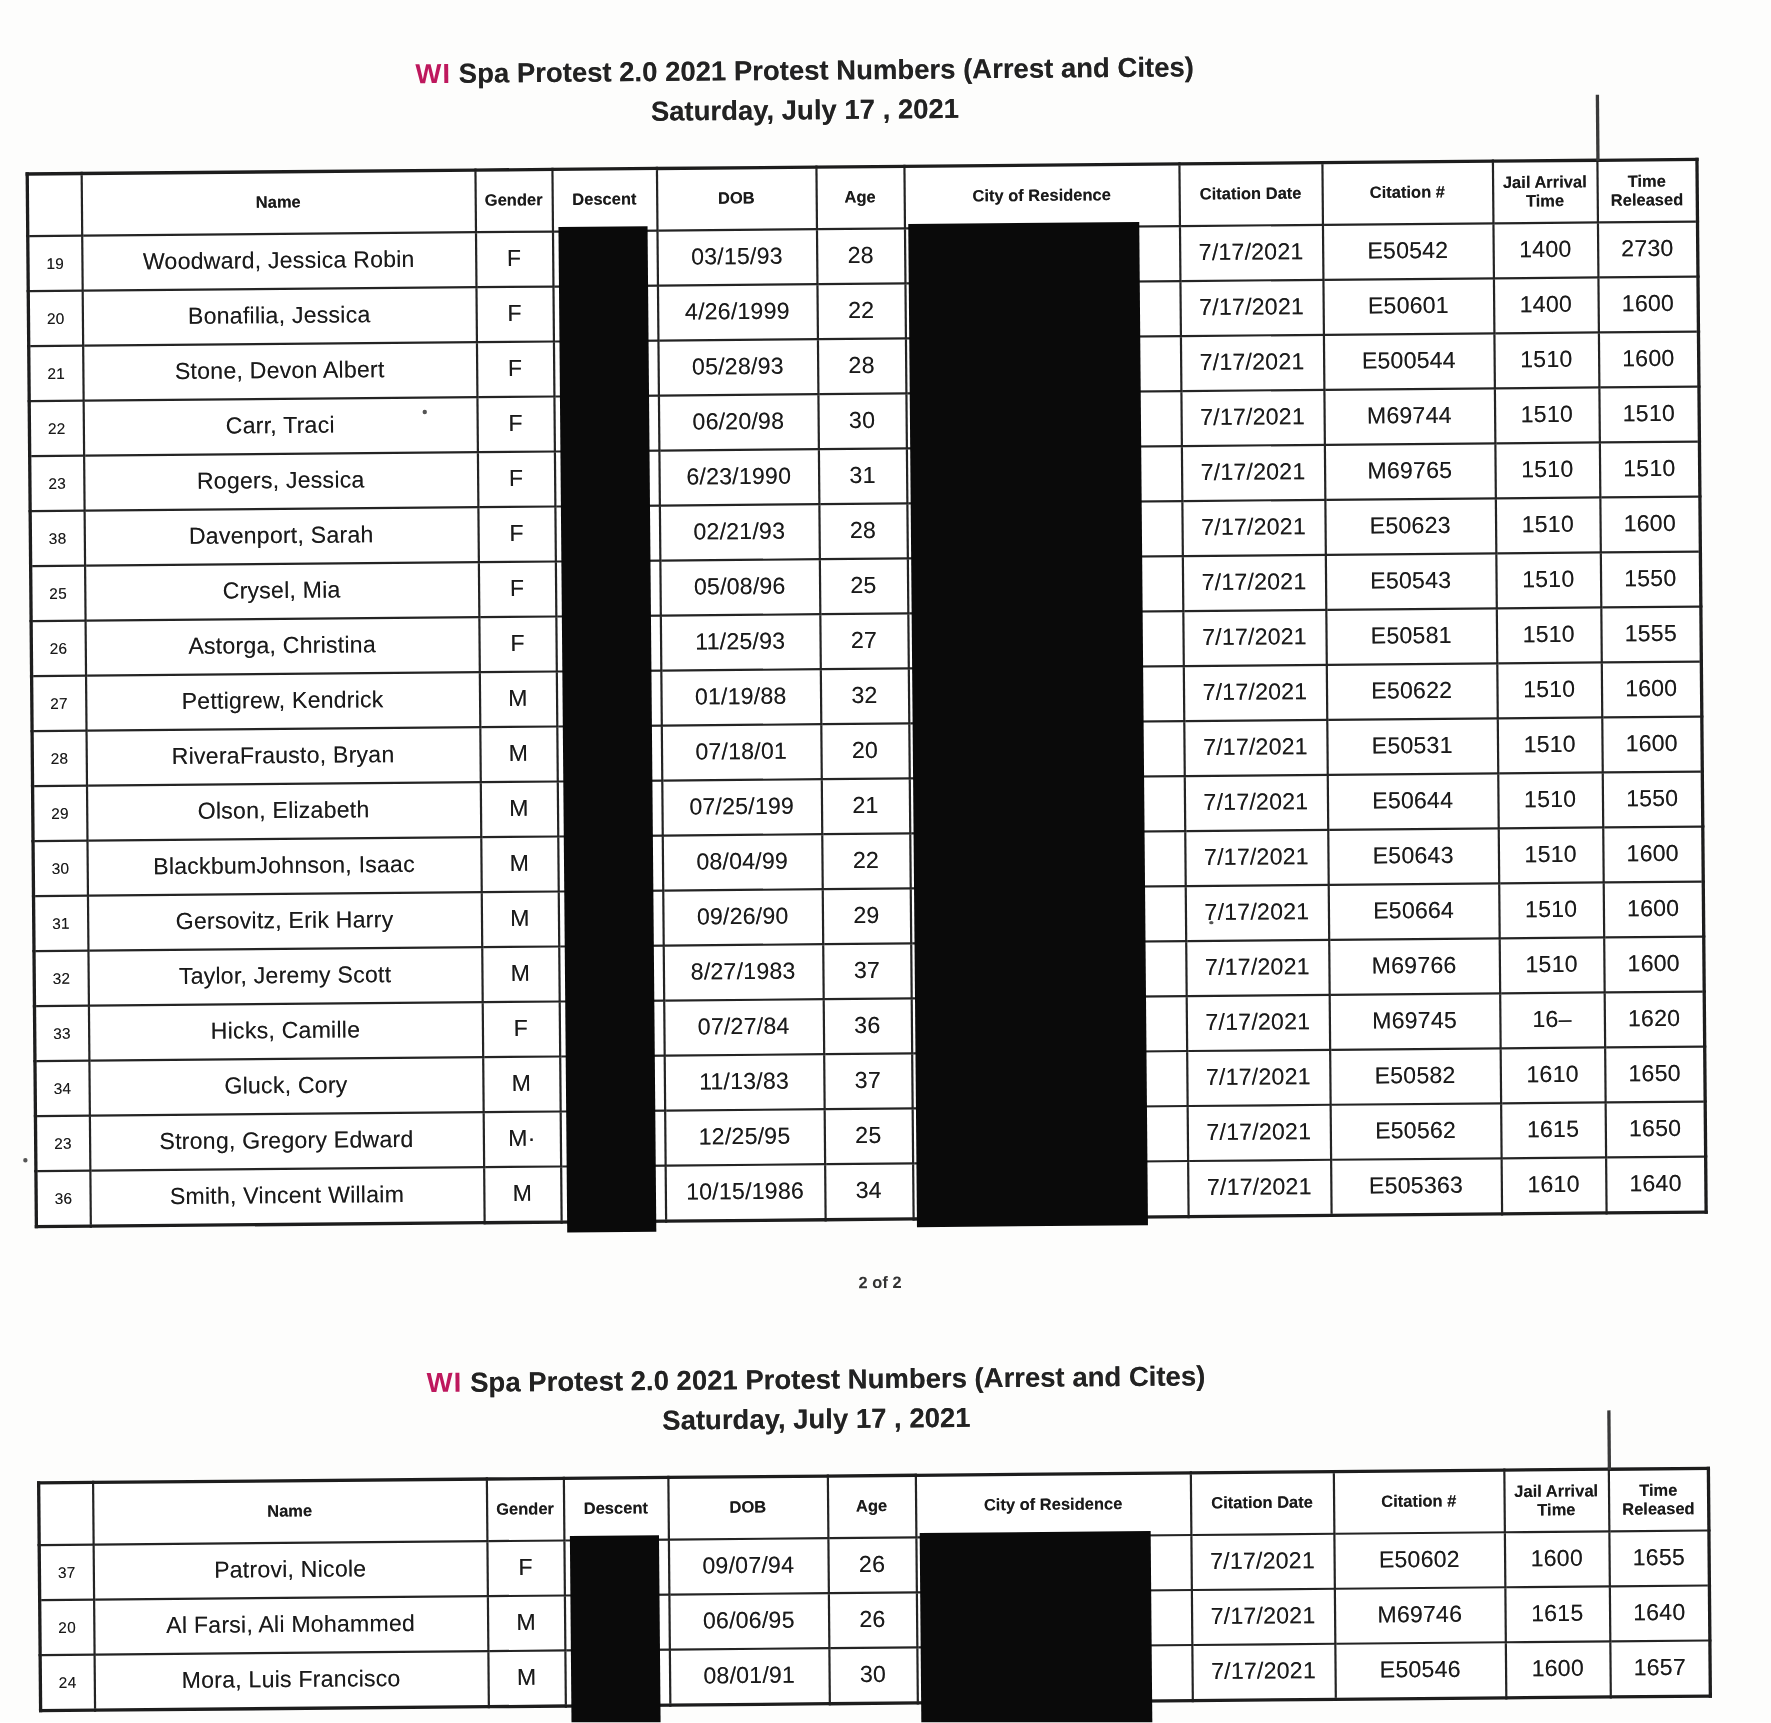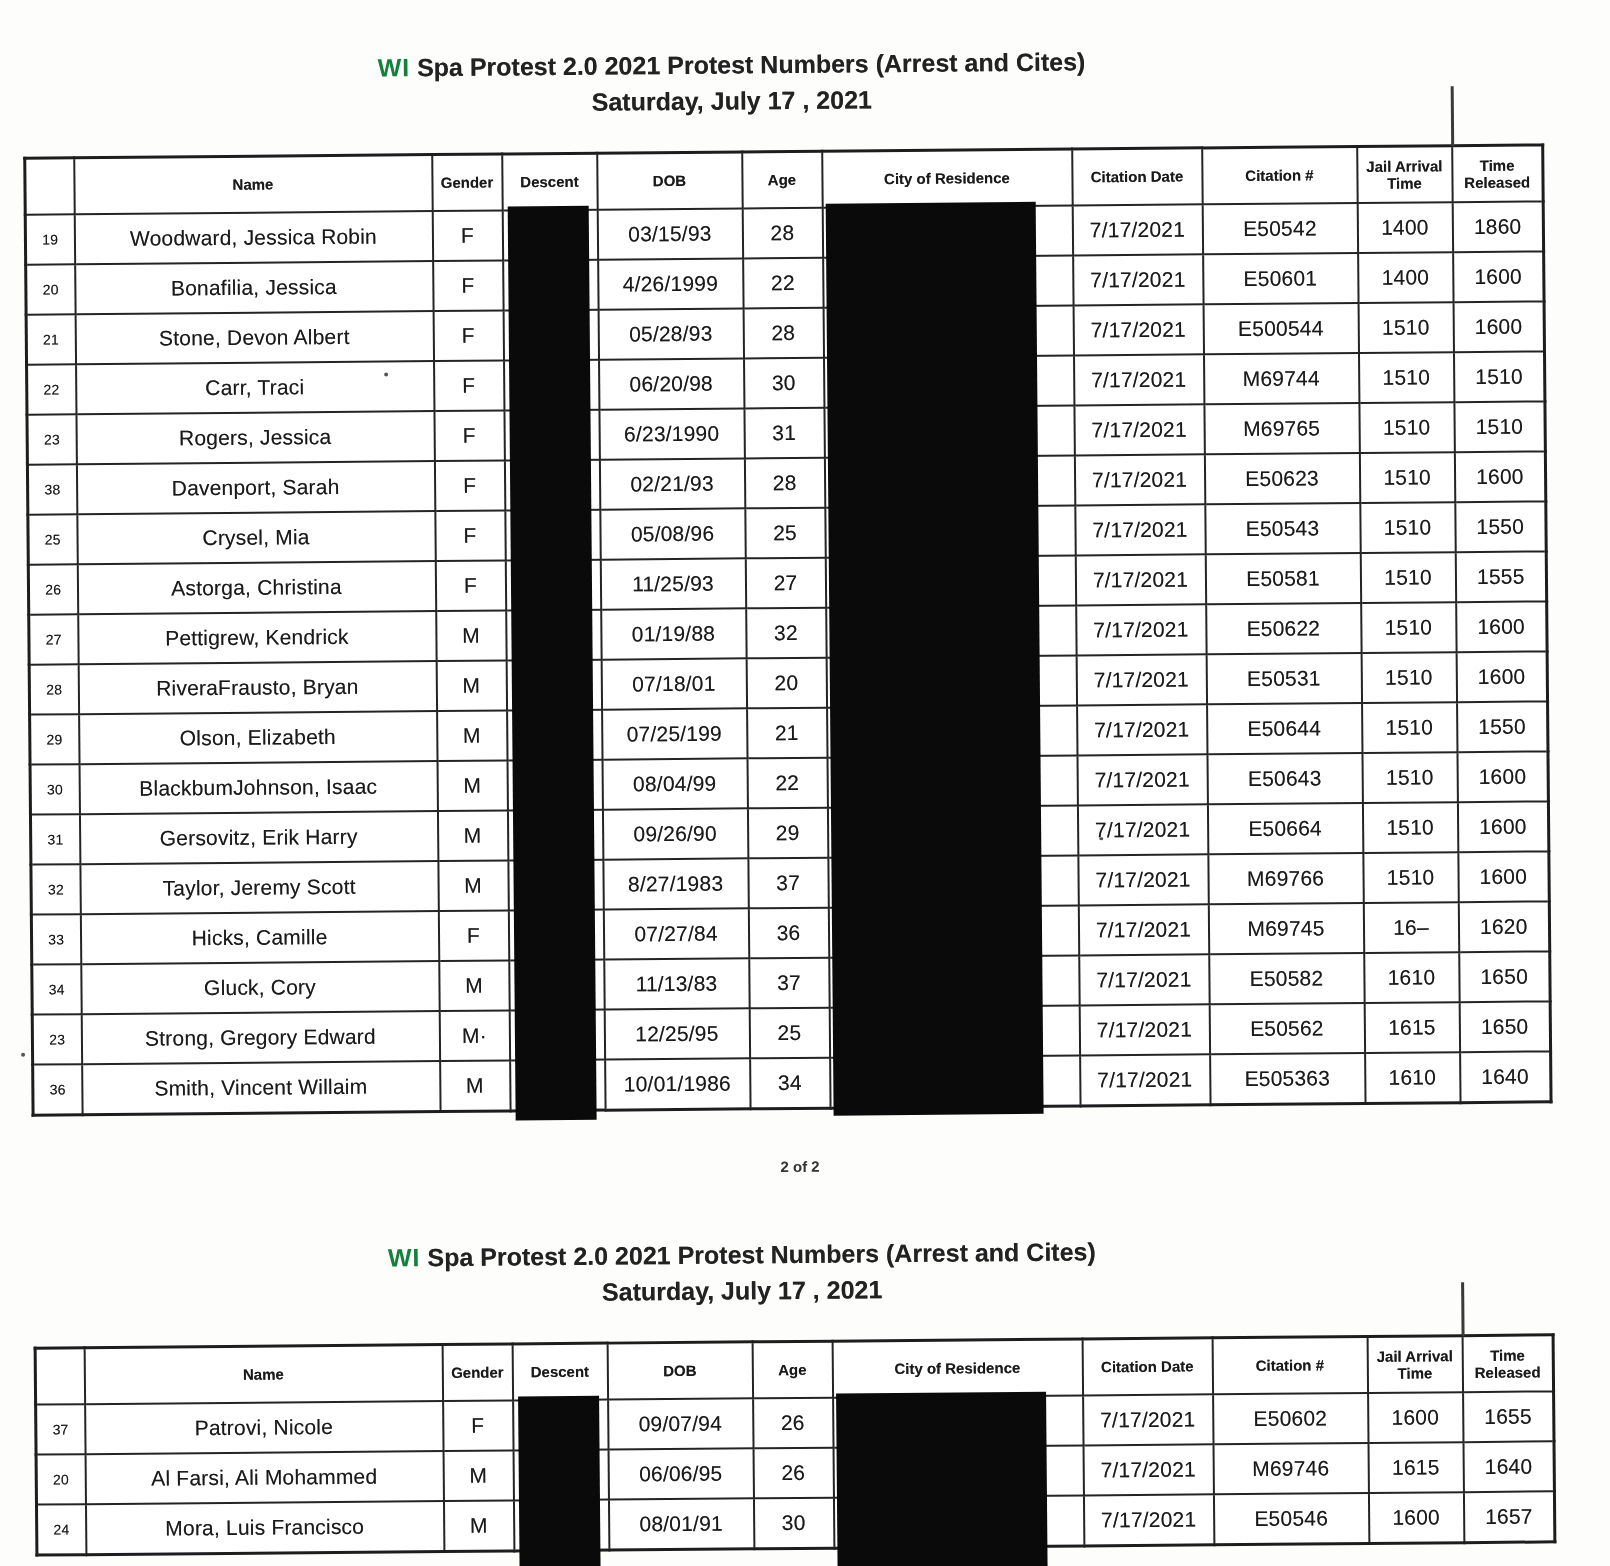--- a/index.html
+++ b/index.html
@@ -8,21 +8,21 @@
     font-family:"Liberation Sans","DejaVu Sans",sans-serif;color:#161616;
   }
   .page{position:relative;width:1610px;height:1566px;overflow:hidden;background:#fdfdfc;}
   .scan{position:absolute;inset:0;transform:rotate(-0.5deg);transform-origin:790px 700px;}
 
   .doc-title{position:absolute;left:0;width:1474px;text-align:center;
     font-weight:bold;font-size:25px;line-height:36px;color:#222;
     text-shadow:0 0 .6px rgba(0,0,0,.5);}
   .title-1{top:46px;}
   .title-2{top:1236px;}
-  .title-prefix{color:#15803d;text-shadow:none;letter-spacing:1px;}
+  .title-prefix{color:#be185d;text-shadow:none;letter-spacing:1px;}
 
   .page-footer{position:absolute;top:1158px;left:0;width:1592px;text-align:center;
     font-size:15px;font-weight:bold;color:#333;}
 
   .table-wrap{position:absolute;left:28px;width:1518px;}
   .wrap-1{top:150px;}
   .wrap-2{top:1340px;}
 
   table.roster{border-collapse:collapse;width:1518px;table-layout:fixed;
     background:#fff;border:3px solid #1d1d1d;}
@@ -92,21 +92,21 @@
               <td class="cell-num">19</td>
               <td class="cell-name">Woodward, Jessica Robin</td>
               <td class="cell-gender">F</td>
               <td class="cell-descent"></td>
               <td class="cell-dob">03/15/93</td>
               <td class="cell-age">28</td>
               <td class="cell-city"></td>
               <td class="cell-citdate">7/17/2021</td>
               <td class="cell-citno">E50542</td>
               <td class="cell-jail">1400</td>
-              <td class="cell-rel">1860</td>
+              <td class="cell-rel">2730</td>
             </tr>
             <tr>
               <td class="cell-num">20</td>
               <td class="cell-name">Bonafilia, Jessica</td>
               <td class="cell-gender">F</td>
               <td class="cell-descent"></td>
               <td class="cell-dob">4/26/1999</td>
               <td class="cell-age">22</td>
               <td class="cell-city"></td>
               <td class="cell-citdate">7/17/2021</td>
@@ -307,21 +307,21 @@
               <td class="cell-citdate">7/17/2021</td>
               <td class="cell-citno">E50562</td>
               <td class="cell-jail">1615</td>
               <td class="cell-rel">1650</td>
             </tr>
             <tr>
               <td class="cell-num">36</td>
               <td class="cell-name">Smith, Vincent Willaim</td>
               <td class="cell-gender">M</td>
               <td class="cell-descent"></td>
-              <td class="cell-dob">10/01/1986</td>
+              <td class="cell-dob">10/15/1986</td>
               <td class="cell-age">34</td>
               <td class="cell-city"></td>
               <td class="cell-citdate">7/17/2021</td>
               <td class="cell-citno">E505363</td>
               <td class="cell-jail">1610</td>
               <td class="cell-rel">1640</td>
             </tr>
           </tbody>
       </table>
 

